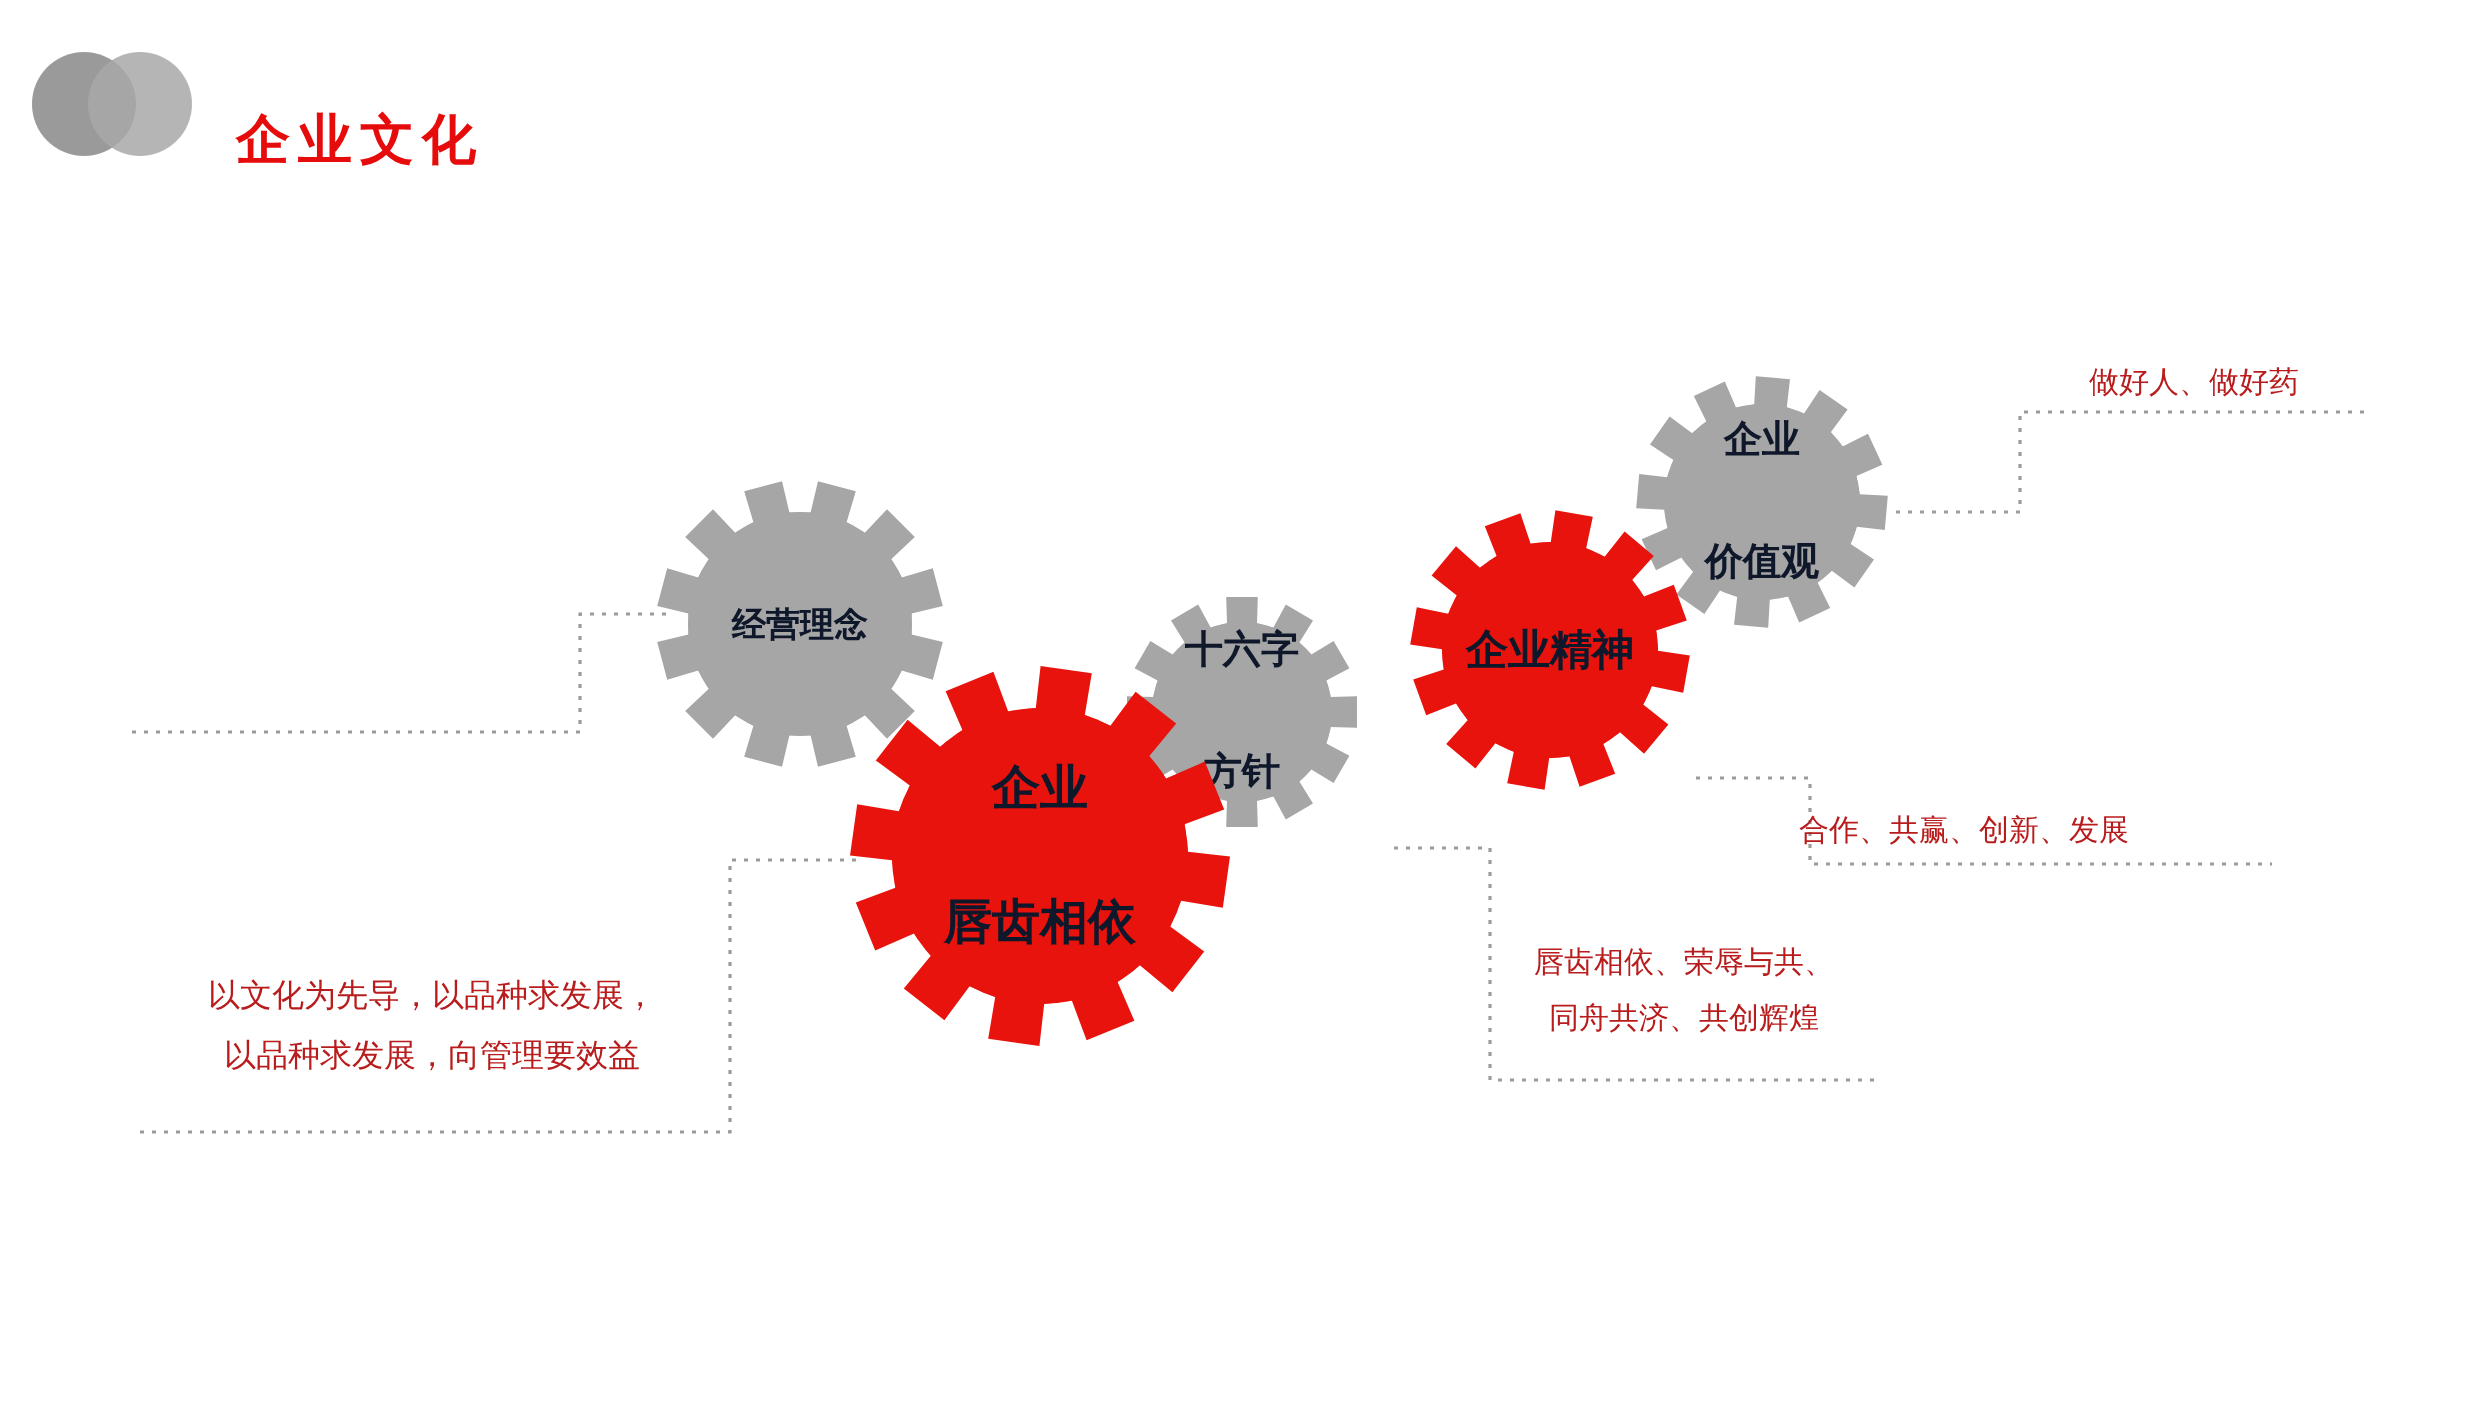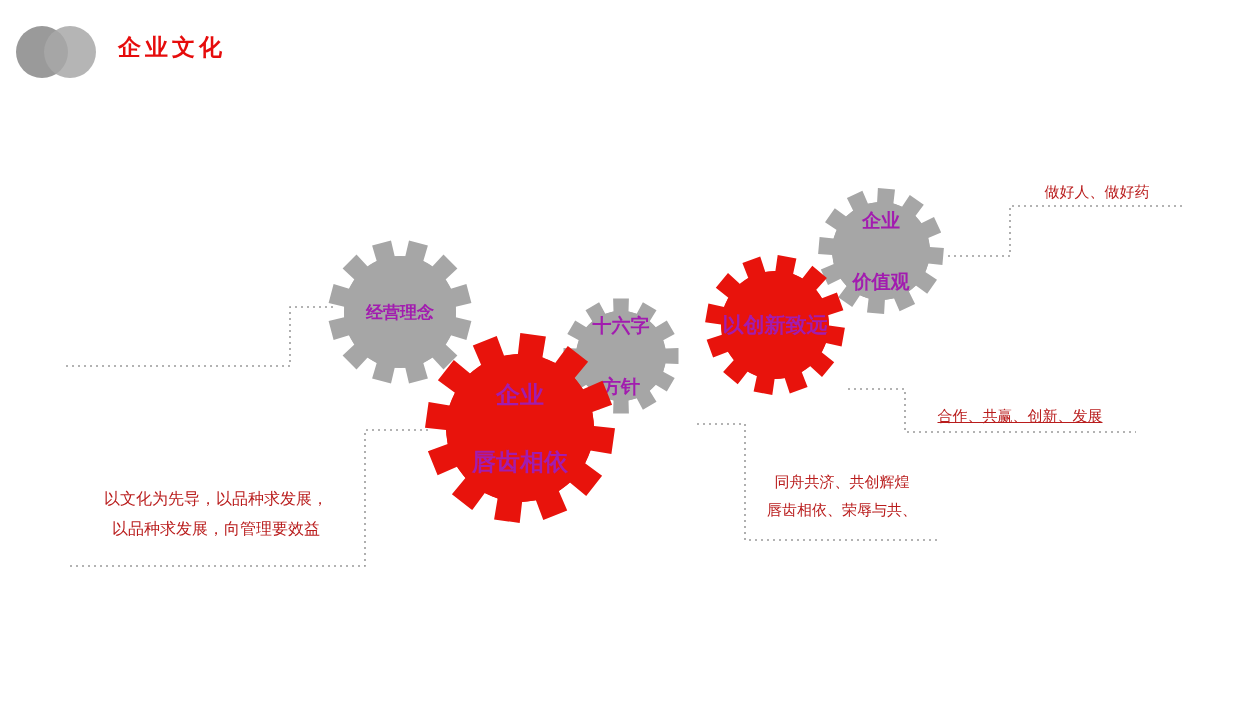--- a/index.html
+++ b/index.html
@@ -8,52 +8,52 @@
     width:1238px;height:702px;
     background:#ffffff;
     overflow:hidden;
     font-family:"Liberation Sans","DejaVu Sans",sans-serif;
   }
   
   .logo{position:absolute;left:16px;top:26px;width:90px;height:52px;}
   .logo .c1{position:absolute;left:0;top:0;width:52px;height:52px;border-radius:50%;background:#9a9a9a;}
   .logo .c2{position:absolute;left:28px;top:0;width:52px;height:52px;border-radius:50%;background:rgba(168,168,168,0.85);}
   .page-title{
-    position:absolute;left:118px;top:32px;margin:0;
-    font-size:23px;font-weight:bold;color:#e60c0c;letter-spacing:4px;
+    position:absolute;left:118px;top:52px;margin:0;
+    font-size:27px;font-weight:bold;color:#e60c0c;letter-spacing:4px;
   }
   
   .connectors{position:absolute;left:0;top:0;width:1238px;height:702px;pointer-events:none;}
   .connectors polyline{fill:none;stroke:#9b9b9b;stroke-width:1.6;stroke-dasharray:2 4;}
   
   .gear{position:absolute;}
   .gear svg{position:absolute;left:0;top:0;}
   .gear .gear-label{
     position:absolute;left:0;top:0;width:100%;height:100%;
     display:flex;flex-direction:column;align-items:center;justify-content:center;
-    color:#a21caf;font-weight:bold;gap:36px;
+    color:#0f172a;font-weight:bold;gap:36px;
   }
   .gear .gear-label span{display:block;}
   .gear-z1{z-index:1;}
   .gear-z2{z-index:2;}
   #gear-0 .gear-label{font-size:17px;}
   #gear-1 .gear-label{font-size:24px;line-height:31px;}
   #gear-2 .gear-label{font-size:19px;line-height:25px;}
   #gear-3 .gear-label{font-size:21px;}
   #gear-4 .gear-label{font-size:19px;line-height:25px;}
   
   .callout{
     position:absolute;color:#b91c1c;text-align:center;z-index:3;
     font-size:15px;line-height:27px;
   }
   .callout span{display:block;}
   #callout-0{left:60px;top:334px;width:232px;}
   #callout-1{left:66px;top:484px;width:300px;font-size:16px;line-height:30px;}
   #callout-2{left:742px;top:468px;width:200px;line-height:28px;}
-  #callout-3{left:902px;top:402px;width:236px;text-decoration:underline;}
+  #callout-3{left:864px;top:402px;width:236px;}
   #callout-4{left:1008px;top:178px;width:178px;}
 </style>
 </head>
 <body>
 
 <div class="slide">
 
   <div class="logo">
     <div class="c1"></div>
     <div class="c2"></div>
@@ -100,21 +100,21 @@
       <span>方针</span>
     </div>
   </div>
 
   <div class="gear gear-z2" id="gear-3" style="left:705px;top:255px;width:140px;height:140px;">
       <svg width="140" height="140" viewBox="0 0 140 140">
         <circle cx="70" cy="70" r="54" fill="#e8130c"></circle>
         <polygon points="124.0,70.4 139.9,72.7 136.6,91.4 120.9,88.1 116.6,97.3 129.2,107.3 117.0,121.9 105.0,111.1 96.7,117.0 102.6,131.9 84.8,138.4 79.7,123.1 69.6,124.0 67.3,139.9 48.6,136.6 51.9,120.9 42.7,116.6 32.7,129.2 18.1,117.0 28.9,105.0 23.0,96.7 8.1,102.6 1.6,84.8 16.9,79.7 16.0,69.6 0.1,67.3 3.4,48.6 19.1,51.9 23.4,42.7 10.8,32.7 23.0,18.1 35.0,28.9 43.3,23.0 37.4,8.1 55.2,1.6 60.3,16.9 70.4,16.0 72.7,0.1 91.4,3.4 88.1,19.1 97.3,23.4 107.3,10.8 121.9,23.0 111.1,35.0 117.0,43.3 131.9,37.4 138.4,55.2 123.1,60.3" fill="#e8130c"></polygon>
       </svg>
     <div class="gear-label">
-      <span>以创新致远</span>
+      <span>企业精神</span>
     </div>
   </div>
 
   <div class="gear gear-z1" id="gear-4" style="left:818px;top:188px;width:126px;height:126px;">
       <svg width="126" height="126" viewBox="0 0 126 126">
         <circle cx="63" cy="63" r="49" fill="#a6a6a6"></circle>
         <polygon points="111.8,59.1 125.9,59.9 124.4,77.0 110.4,75.4 107.3,84.0 119.0,91.8 109.2,105.8 97.9,97.4 90.8,103.3 97.1,116.0 81.6,123.2 76.0,110.2 66.9,111.8 66.1,125.9 49.0,124.4 50.6,110.4 42.0,107.3 34.2,119.0 20.2,109.2 28.6,97.9 22.7,90.8 10.0,97.1 2.8,81.6 15.8,76.0 14.2,66.9 0.1,66.1 1.6,49.0 15.6,50.6 18.7,42.0 7.0,34.2 16.8,20.2 28.1,28.6 35.2,22.7 28.9,10.0 44.4,2.8 50.0,15.8 59.1,14.2 59.9,0.1 77.0,1.6 75.4,15.6 84.0,18.7 91.8,7.0 105.8,16.8 97.4,28.1 103.3,35.2 116.0,28.9 123.2,44.4 110.2,50.0" fill="#a6a6a6"></polygon>
       </svg>
     <div class="gear-label">
       <span>企业</span>
@@ -122,22 +122,22 @@
     </div>
   </div>
 
 
   <div class="callout" id="callout-1">
     <span>以文化为先导，以品种求发展，</span>
     <span>以品种求发展，向管理要效益</span>
   </div>
 
   <div class="callout" id="callout-2">
+    <span>唇齿相依、荣辱与共、</span>
     <span>同舟共济、共创辉煌</span>
-    <span>唇齿相依、荣辱与共、</span>
   </div>
 
   <div class="callout" id="callout-3">
     <span>合作、共赢、创新、发展</span>
   </div>
 
   <div class="callout" id="callout-4">
     <span>做好人、做好药</span>
   </div>
 

